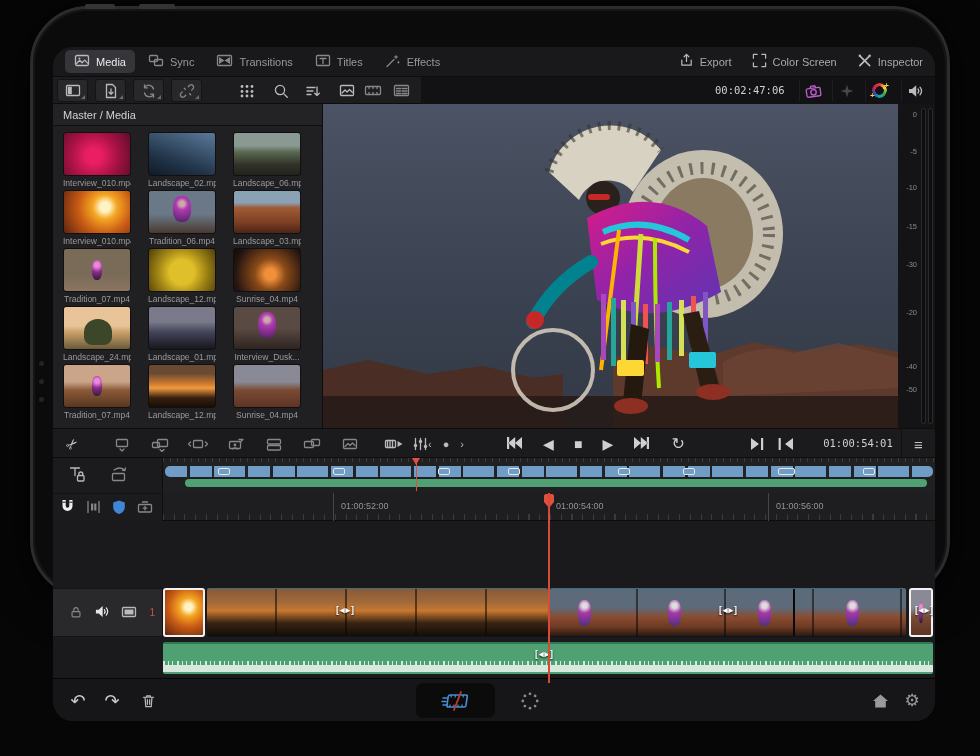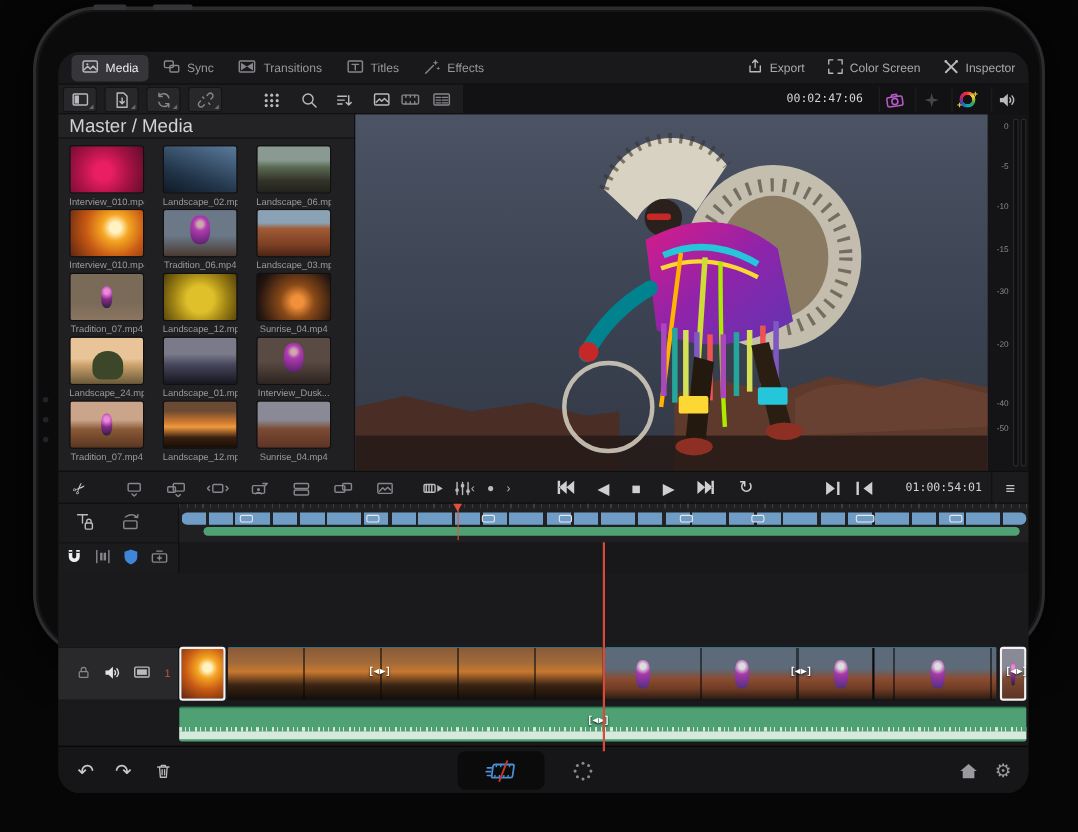--- a/index.html
+++ b/index.html
@@ -52,21 +52,21 @@
             justify-content:center; border-left:1px solid #1e1e21; }
   .ring { width:15px; height:15px; border-radius:50%;
           background:conic-gradient(#e53935,#fdd835,#43a047,#00acc1,#3949ab,#d81b60,#e53935);
           -webkit-mask:radial-gradient(circle, transparent 0 4px, #000 4.5px); 
           mask:radial-gradient(circle, transparent 0 4px, #000 4.5px); }
   .spark { position:absolute; color:#e8d44a; font-size:8px; font-weight:bold; }
 
   
   .media-pool { position:absolute; left:0; top:57px; width:270px; height:324px; background:#202022;
                 border-right:1px solid #0d0d0e; overflow:hidden; }
-  .mp-head { height:22px; line-height:22px; padding-left:10px; color:#d2d2d4; font-size:17px;
+  .mp-head { height:22px; line-height:22px; padding-left:10px; color:#d2d2d4; font-size:11px;
              border-bottom:1px solid #0f0f10; background:#232325; }
   .mp-grid { position:relative; }
   .clip-cell { position:absolute; width:68px; }
   .thumb { position:relative; width:68px; height:44px; border-radius:3px; overflow:hidden;
            border:1px solid #101012; }
   .clip-label { width:68px; margin-top:2px; text-align:center; font-size:8.5px; color:#9a9a9f;
                 white-space:nowrap; overflow:hidden; }
   .t-flowers   { background:radial-gradient(circle at 45% 55%, #e91e63 0 18%, #a81244 55%, #5e0c2a 100%); }
   .t-branches  { background:linear-gradient(200deg,#5a7a9a,#22354a 65%, #101a26); }
   .t-mountain  { background:linear-gradient(180deg,#8a9a92 0 30%, #5a6a52 45%, #32322a 75%, #23231d); }
@@ -674,20 +674,29 @@
       <div class="mm-mark" style="left:520px"></div>
       <div class="mm-mark" style="left:615px;width:17px"></div>
       <div class="mm-mark" style="left:700px"></div>
       <div class="mm-audiobar"></div>
       <div class="mm-playhead">
         <div class="tri"></div>
           <div class="line"></div>
       </div>
     </div>
 
+    <div class="ruler">
+      <div class="ruler-major" style="left:170px"></div>
+      <div class="ruler-major" style="left:385px"></div>
+      <div class="ruler-major" style="left:605px"></div>
+      <span class="ruler-lbl" style="left:178px">01:00:52:00</span>
+      <span class="ruler-lbl" style="left:393px">01:00:54:00</span>
+      <span class="ruler-lbl" style="left:613px">01:00:56:00</span>
+      <div class="ph-handle"></div>
+    </div>
 
     <div class="tracks">
 
       <div class="trk-head" style="top:67px;height:49px">
         <span>
           <svg width="14" height="14" viewBox="0 0 16 16">
               <rect class="st-dim" x="3.5" y="7.5" width="9" height="6" rx="1"></rect>
               <path class="st-dim" d="M5.5 7.5V5.5a2.5 2.5 0 0 1 5 0v2"></path>
             </svg>
         </span>

